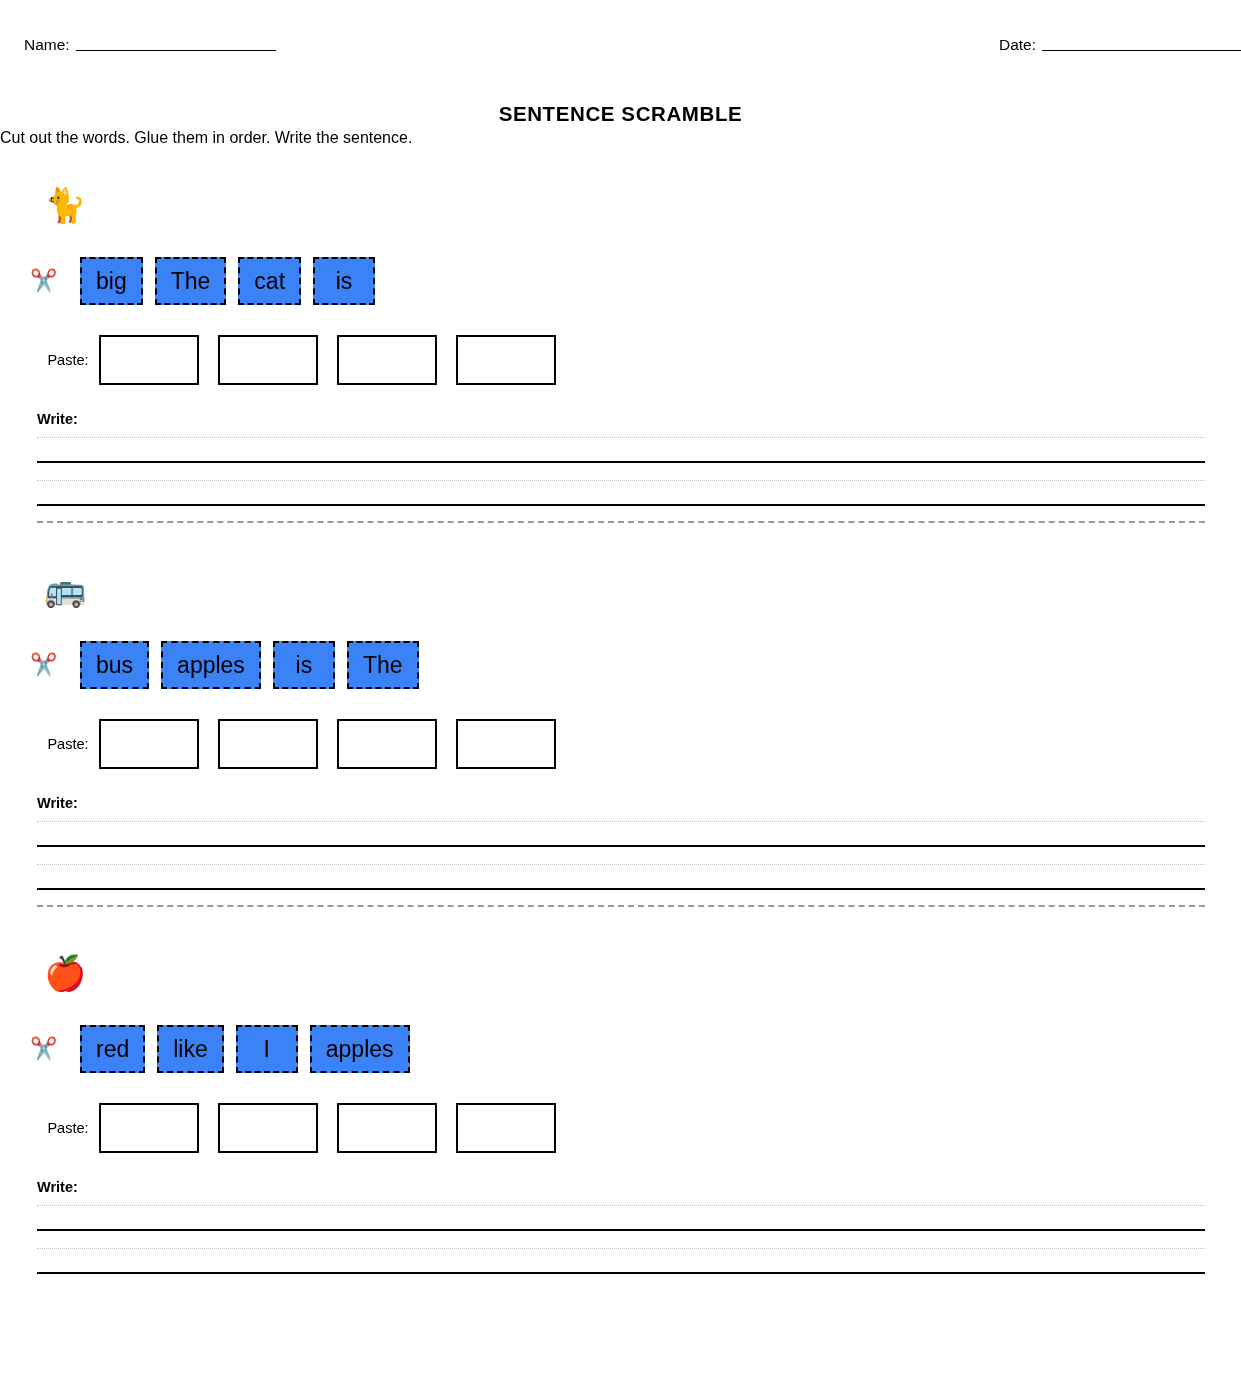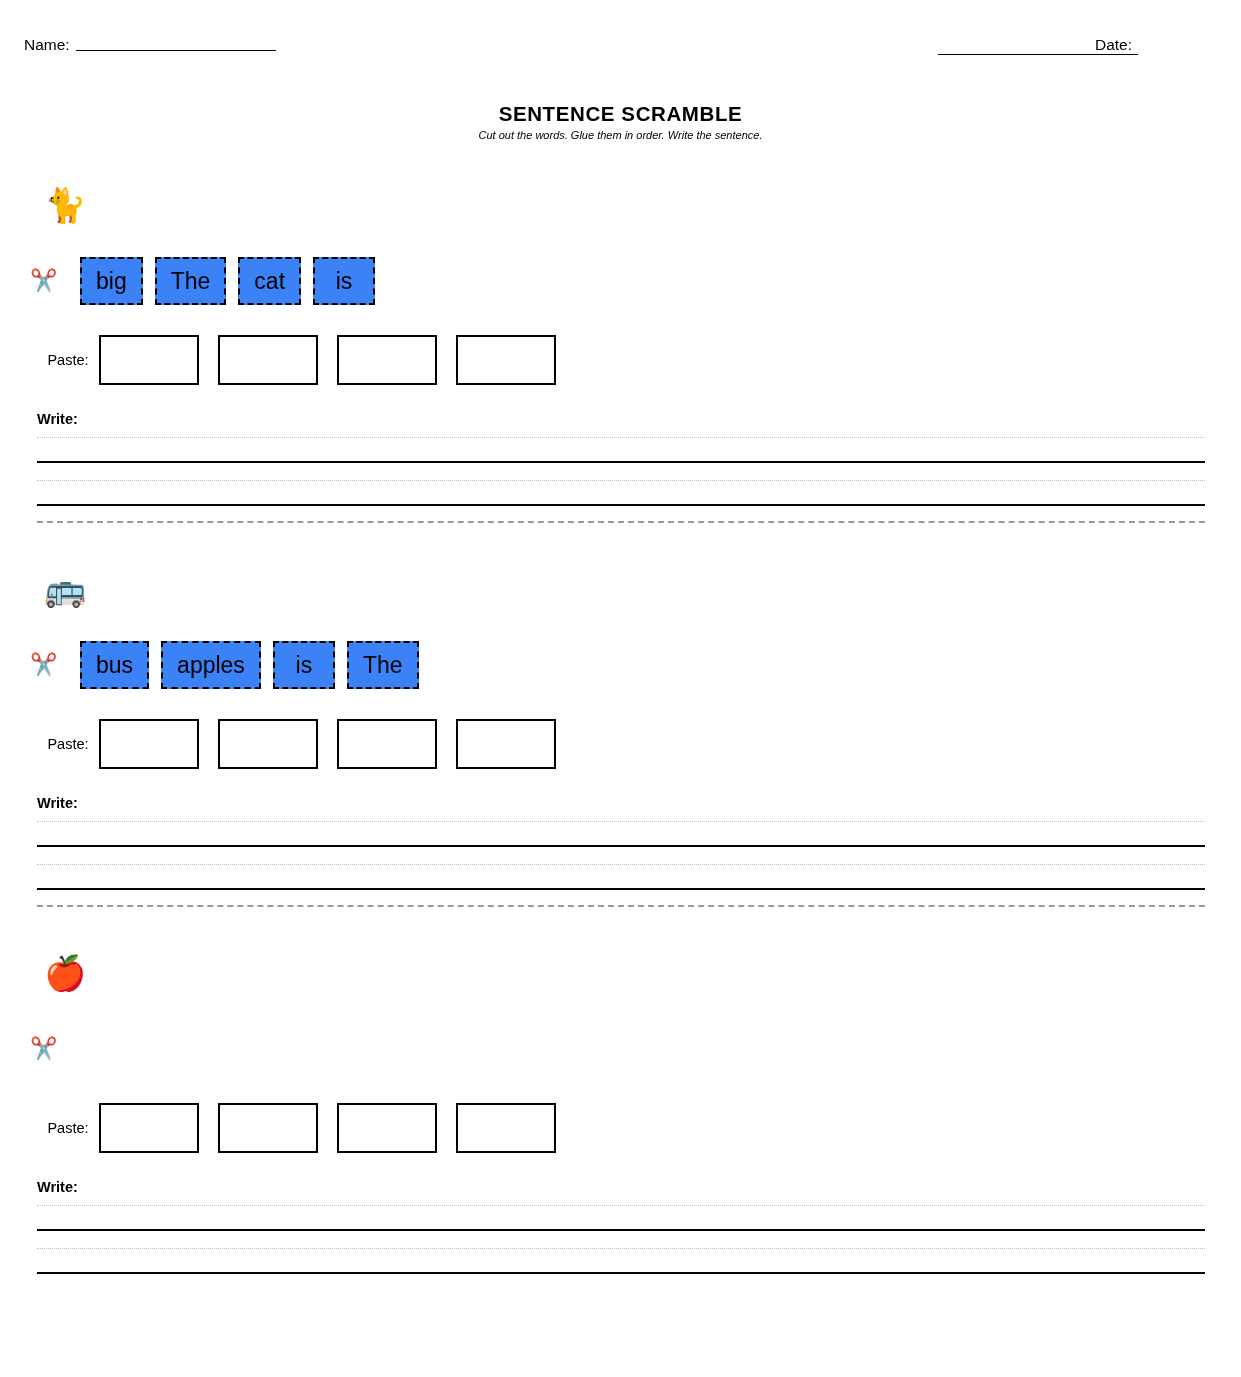--- a/index.html
+++ b/index.html
@@ -33,21 +33,21 @@
   }
   .meta-field {
     position: absolute;
     display: flex;
     align-items: flex-end;
     font-size: 15.5px;
     line-height: 18px;
     white-space: nowrap;
   }
   .meta-field.name { left: 24px; }
-  .meta-field.date { left: 938px; flex-direction: column; }
+  .meta-field.date { left: 999px; }
   .meta-label { margin-right: 6px; }
   .meta-rule {
     display: block;
     border-bottom: 1.6px solid #000;
     height: 0;
     margin-bottom: 3px;
   }
   .meta-field.name .meta-rule { width: 200px; }
   .meta-field.date .meta-rule { width: 200px; }
 
@@ -60,23 +60,21 @@
     text-align: center;
     font-size: 20.5px;
     font-weight: bold;
     letter-spacing: 0.6px;
   }
   .subtitle {
     position: absolute;
     top: 129px;
     left: 0;
     width: 1241px;
-    text-align: center;
-    font-size: 11px;
-    font-style: italic;
+    font-size: 16px;
   }
 
   
   .exercise {
     position: absolute;
     left: 0;
     width: 1241px;
   }
 
   .emoji-topic {
@@ -276,20 +274,26 @@
             <div class="guide-line"></div>
             <div class="base-line"></div>
           </div>
         </div>
       </div>
       <div class="separator" style="top: 905px;"></div>
       <div class="exercise" style="top: 953px;">
         <div class="emoji-topic">🍎</div>
         <div class="cut-row">
           <div class="scissors">✂️</div>
+          <div class="word-strip">
+            <div class="word-card">red</div>
+            <div class="word-card">like</div>
+            <div class="word-card">I</div>
+            <div class="word-card">apples</div>
+          </div>
         </div>
         <div class="paste-row">
           <div class="row-label">Paste:</div>
           <div class="paste-boxes">
             <div class="paste-box"></div>
             <div class="paste-box"></div>
             <div class="paste-box"></div>
             <div class="paste-box"></div>
           </div>
         </div>

